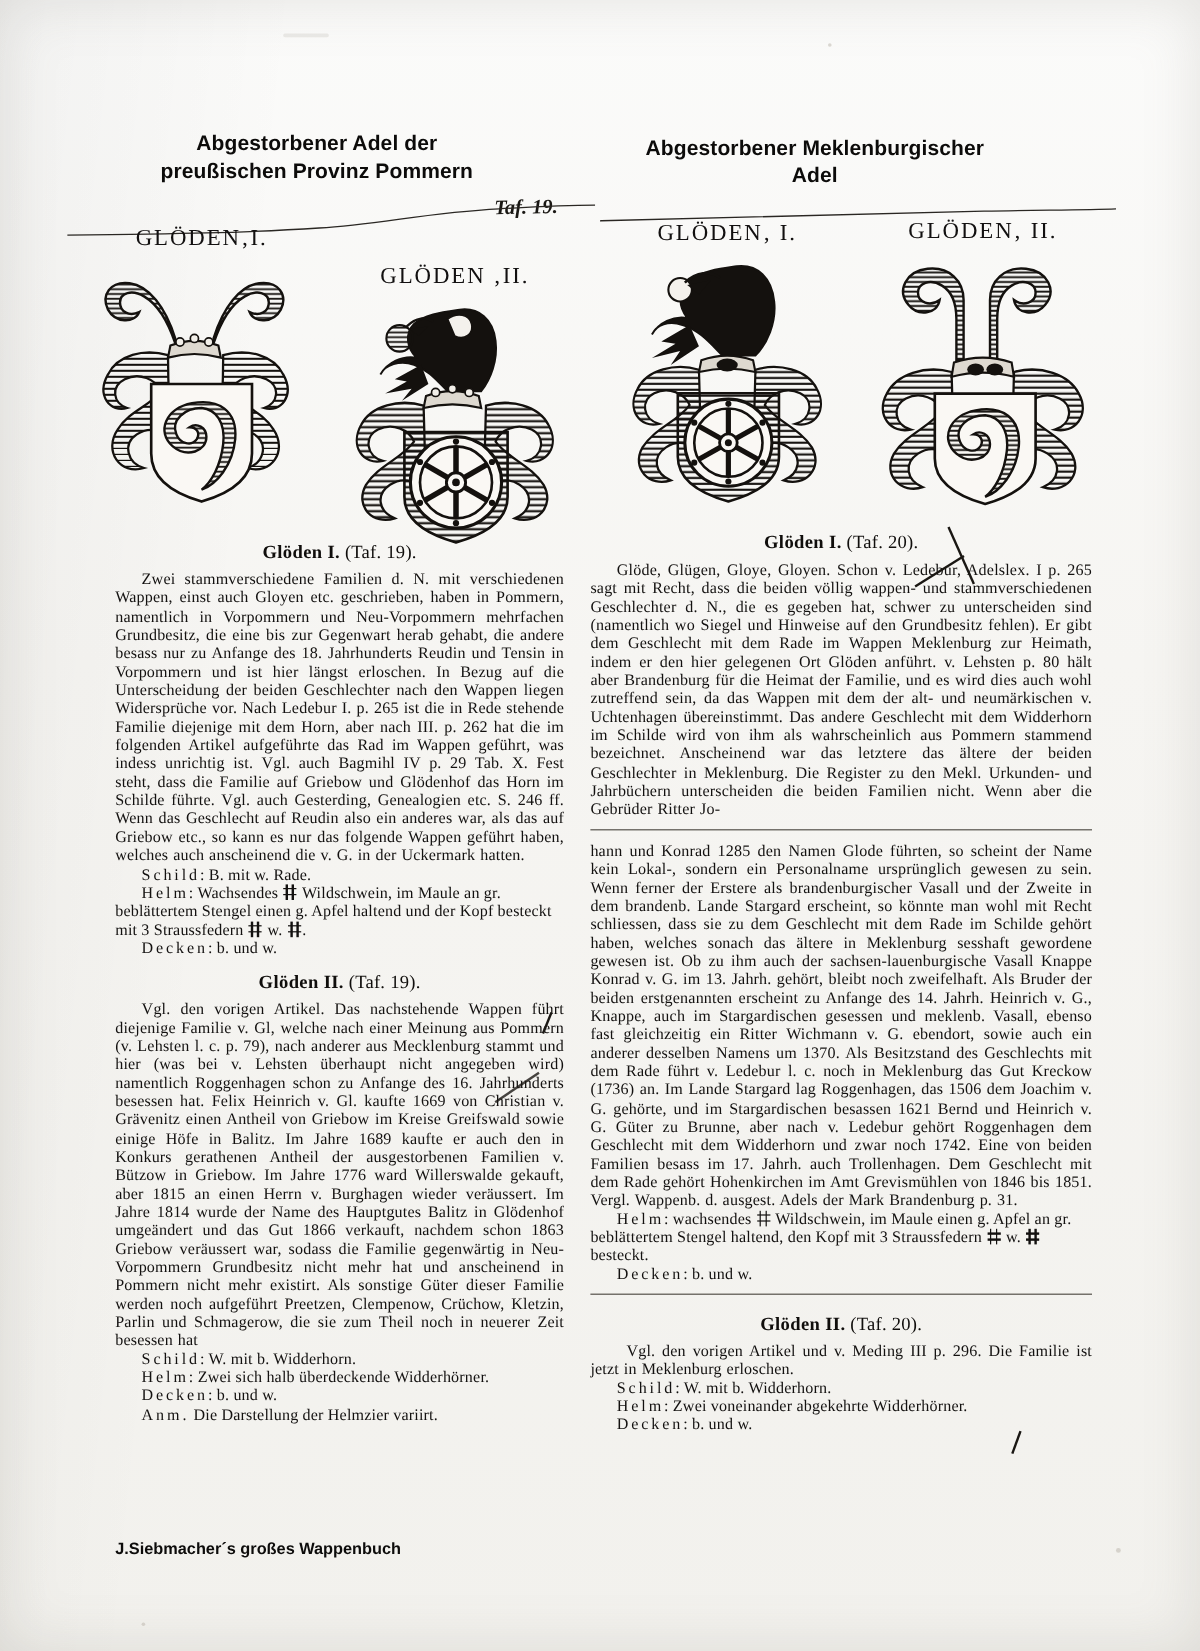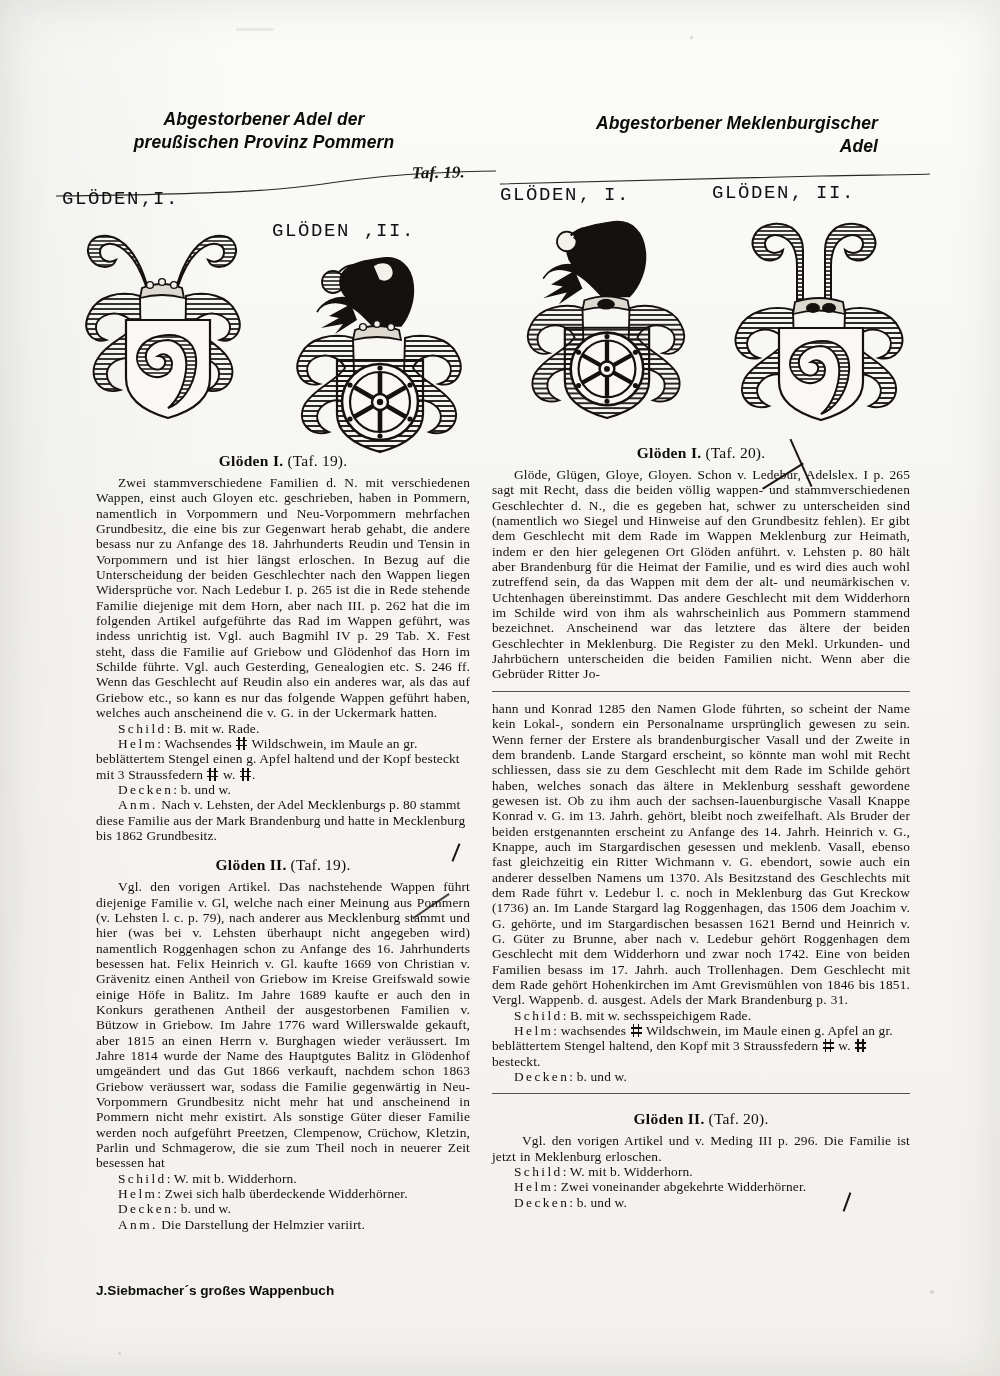--- a/index.html
+++ b/index.html
@@ -28,43 +28,42 @@
 
   
   .hdr{
     position:absolute;
     font-family:"Liberation Sans", sans-serif;
     font-weight:bold;
     font-size:17.5px;
     line-height:23px;
     color:#0c0b0a;
     letter-spacing:.1px;
-    font-style:italic;
   }
   #hdr-left{left:114px;top:108px;width:300px;text-align:center;}
-  #hdr-right{left:528px;top:112px;width:350px;text-align:right;}
+  #hdr-right{left:504px;top:112px;width:350px;text-align:center;}
   .hdr .l2{display:block;}
 
   
   #taf-label{
     position:absolute;left:412px;top:163px;
     font-family:"Liberation Serif", serif;
     font-style:italic;font-weight:bold;font-size:17px;
     transform:rotate(-1.2deg);
     color:#191713;
   }
 
   
   .plate-rule{position:absolute;}
 
   
   .coa-wrap{position:absolute;}
   .coa-title{
-    text-align:left;
-    font-family:Liberation Mono, monospace;
+    text-align:center;
+    font-family:Liberation Serif, serif;
     font-size:19px;
     letter-spacing:1.6px;
     color:#121010;
     white-space:nowrap;
   }
   .coa-art{display:block;margin:0 auto;}
 
   
   .col{position:absolute;}
   #col-left{left:96px;top:452px;width:374px;}
@@ -344,21 +343,20 @@
 
   <div class="col" id="col-left">
 
     <div class="art-title">
       <span class="nm">Glöden I.</span><span class="taf">(Taf. 19).</span>
     </div>
     <p class="body ind">Zwei stammverschiedene Familien d. N. mit verschiedenen Wappen, einst auch Gloyen etc. geschrieben, haben in Pommern, namentlich in Vorpommern und Neu-Vorpommern mehrfachen Grundbesitz, die eine bis zur Gegenwart herab gehabt, die andere besass nur zu Anfange des 18. Jahrhunderts Reudin und Tensin in Vorpommern und ist hier längst erloschen. In Bezug auf die Unterscheidung der beiden Geschlechter nach den Wappen liegen Widersprüche vor. Nach Ledebur I. p. 265 ist die in Rede stehende Familie diejenige mit dem Horn, aber nach III. p. 262 hat die im folgenden Artikel aufgeführte das Rad im Wappen geführt, was indess unrichtig ist. Vgl. auch Bagmihl IV p. 29 Tab. X. Fest steht, dass die Familie auf Griebow und Glödenhof das Horn im Schilde führte. Vgl. auch Gesterding, Genealogien etc. S. 246 ff. Wenn das Geschlecht auf Reudin also ein anderes war, als das auf Griebow etc., so kann es nur das folgende Wappen geführt haben, welches auch anscheinend die v. G. in der Uckermark hatten.</p>
     <p class="blazon"><span class="kw">Schild</span><span>: B. mit w. Rade.</span></p>
     <p class="blazon"><span class="kw">Helm</span><span>: Wachsendes <span class="tinct"><i class="v1"></i><i class="v2"></i><i class="h1"></i><i class="h2"></i></span> Wildschwein, im Maule an gr. beblättertem Stengel einen g. Apfel haltend und der Kopf besteckt mit 3 Straussfedern <span class="tinct"><i class="v1"></i><i class="v2"></i><i class="h1"></i><i class="h2"></i></span> w. <span class="tinct"><i class="v1"></i><i class="v2"></i><i class="h1"></i><i class="h2"></i></span>.</span></p>
     <p class="blazon"><span class="kw">Decken</span><span>: b. und w.</span></p>
-    <p class="blazon"><span class="kw">Anm.</span><span> Nach v. Lehsten, der Adel Mecklenburgs p. 80 stammt diese Familie aus der Mark Brandenburg und hatte in Mecklenburg bis 1862 Grundbesitz.</span></p>
 
     <div class="gap"></div>
 
     <div class="art-title">
       <span class="nm">Glöden II.</span><span class="taf">(Taf. 19).</span>
     </div>
     <p class="body ind">Vgl. den vorigen Artikel. Das nachstehende Wappen führt diejenige Familie v. Gl, welche nach einer Meinung aus Pommern (v. Lehsten l. c. p. 79), nach anderer aus Mecklenburg stammt und hier (was bei v. Lehsten überhaupt nicht angegeben wird) namentlich Roggenhagen schon zu Anfange des 16. Jahrhunderts besessen hat. Felix Heinrich v. Gl. kaufte 1669 von Christian v. Grävenitz einen Antheil von Griebow im Kreise Greifswald sowie einige Höfe in Balitz. Im Jahre 1689 kaufte er auch den in Konkurs gerathenen Antheil der ausgestorbenen Familien v. Bützow in Griebow. Im Jahre 1776 ward Willerswalde gekauft, aber 1815 an einen Herrn v. Burghagen wieder veräussert. Im Jahre 1814 wurde der Name des Hauptgutes Balitz in Glödenhof umgeändert und das Gut 1866 verkauft, nachdem schon 1863 Griebow veräussert war, sodass die Familie gegenwärtig in Neu-Vorpommern Grundbesitz nicht mehr hat und anscheinend in Pommern nicht mehr existirt. Als sonstige Güter dieser Familie werden noch aufgeführt Preetzen, Clempenow, Crüchow, Kletzin, Parlin und Schmagerow, die sie zum Theil noch in neuerer Zeit besessen hat</p>
     <p class="blazon"><span class="kw">Schild</span><span>: W. mit b. Widderhorn.</span></p>
     <p class="blazon"><span class="kw">Helm</span><span>: Zwei sich halb überdeckende Widderhörner.</span></p>
     <p class="blazon"><span class="kw">Decken</span><span>: b. und w.</span></p>
@@ -366,21 +364,20 @@
   </div>
 
   <div class="col" id="col-right">
 
     <div class="art-title">
       <span class="nm">Glöden I.</span><span class="taf">(Taf. 20).</span>
     </div>
     <p class="body ind">Glöde, Glügen, Gloye, Gloyen. Schon v. Ledebur, Adelslex. I p. 265 sagt mit Recht, dass die beiden völlig wappen- und stammverschiedenen Geschlechter d. N., die es gegeben hat, schwer zu unterscheiden sind (namentlich wo Siegel und Hinweise auf den Grundbesitz fehlen). Er gibt dem Geschlecht mit dem Rade im Wappen Meklenburg zur Heimath, indem er den hier gelegenen Ort Glöden anführt. v. Lehsten p. 80 hält aber Brandenburg für die Heimat der Familie, und es wird dies auch wohl zutreffend sein, da das Wappen mit dem der alt- und neumärkischen v. Uchtenhagen übereinstimmt. Das andere Geschlecht mit dem Widderhorn im Schilde wird von ihm als wahrscheinlich aus Pommern stammend bezeichnet. Anscheinend war das letztere das ältere der beiden Geschlechter in Meklenburg. Die Register zu den Mekl. Urkunden- und Jahrbüchern unterscheiden die beiden Familien nicht. Wenn aber die Gebrüder Ritter Jo-</p>
     <hr class="hr-sep">
     <p class="body">hann und Konrad 1285 den Namen Glode führten, so scheint der Name kein Lokal-, sondern ein Personalname ursprünglich gewesen zu sein. Wenn ferner der Erstere als brandenburgischer Vasall und der Zweite in dem brandenb. Lande Stargard erscheint, so könnte man wohl mit Recht schliessen, dass sie zu dem Geschlecht mit dem Rade im Schilde gehört haben, welches sonach das ältere in Meklenburg sesshaft gewordene gewesen ist. Ob zu ihm auch der sachsen-lauenburgische Vasall Knappe Konrad v. G. im 13. Jahrh. gehört, bleibt noch zweifelhaft. Als Bruder der beiden erstgenannten erscheint zu Anfange des 14. Jahrh. Heinrich v. G., Knappe, auch im Stargardischen gesessen und meklenb. Vasall, ebenso fast gleichzeitig ein Ritter Wichmann v. G. ebendort, sowie auch ein anderer desselben Namens um 1370. Als Besitzstand des Geschlechts mit dem Rade führt v. Ledebur l. c. noch in Meklenburg das Gut Kreckow (1736) an. Im Lande Stargard lag Roggenhagen, das 1506 dem Joachim v. G. gehörte, und im Stargardischen besassen 1621 Bernd und Heinrich v. G. Güter zu Brunne, aber nach v. Ledebur gehört Roggenhagen dem Geschlecht mit dem Widderhorn und zwar noch 1742. Eine von beiden Familien besass im 17. Jahrh. auch Trollenhagen. Dem Geschlecht mit dem Rade gehört Hohenkirchen im Amt Grevismühlen von 1846 bis 1851. Vergl. Wappenb. d. ausgest. Adels der Mark Brandenburg p. 31.</p>
-    <p class="blazon"><span class="kw">Schild</span><span>: B. mit w. sechsspeichigem Rade.</span></p>
     <p class="blazon"><span class="kw">Helm</span><span>: wachsendes <span class="tinct"><i class="v1"></i><i class="v2"></i><i class="h1"></i><i class="h2"></i></span> Wildschwein, im Maule einen g. Apfel an gr. beblättertem Stengel haltend, den Kopf mit 3 Straussfedern <span class="tinct"><i class="v1"></i><i class="v2"></i><i class="h1"></i><i class="h2"></i></span> w. <span class="tinct"><i class="v1"></i><i class="v2"></i><i class="h1"></i><i class="h2"></i></span> besteckt.</span></p>
     <p class="blazon"><span class="kw">Decken</span><span>: b. und w.</span></p>
 
     <hr class="hr-sep">
     <div class="gap-sm"></div>
 
     <div class="art-title">
       <span class="nm">Glöden II.</span><span class="taf">(Taf. 20).</span>
     </div>
     <p class="body ind2">Vgl. den vorigen Artikel und v. Meding III p. 296. Die Familie ist jetzt in Meklenburg erloschen.</p>

